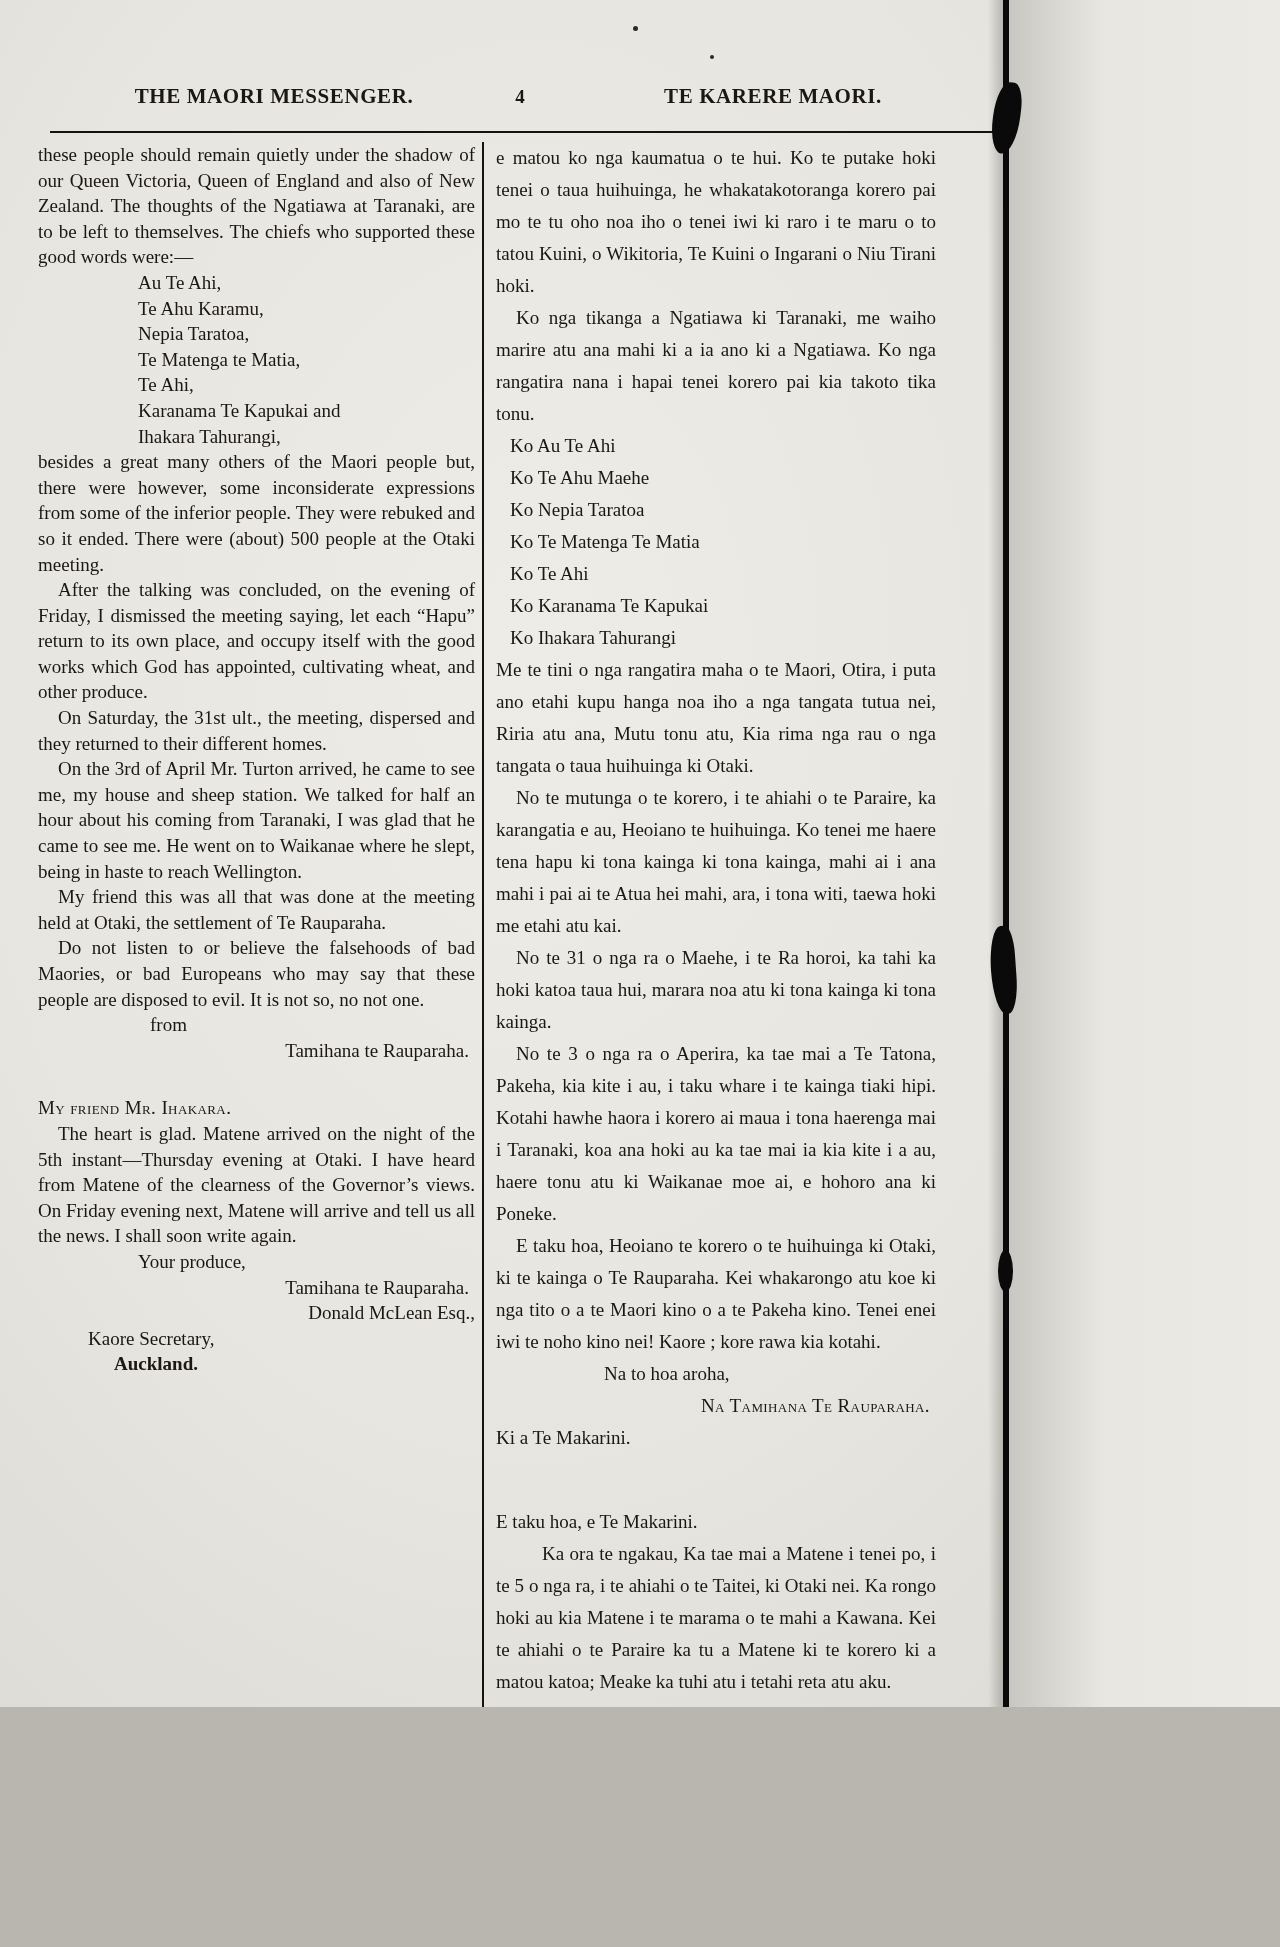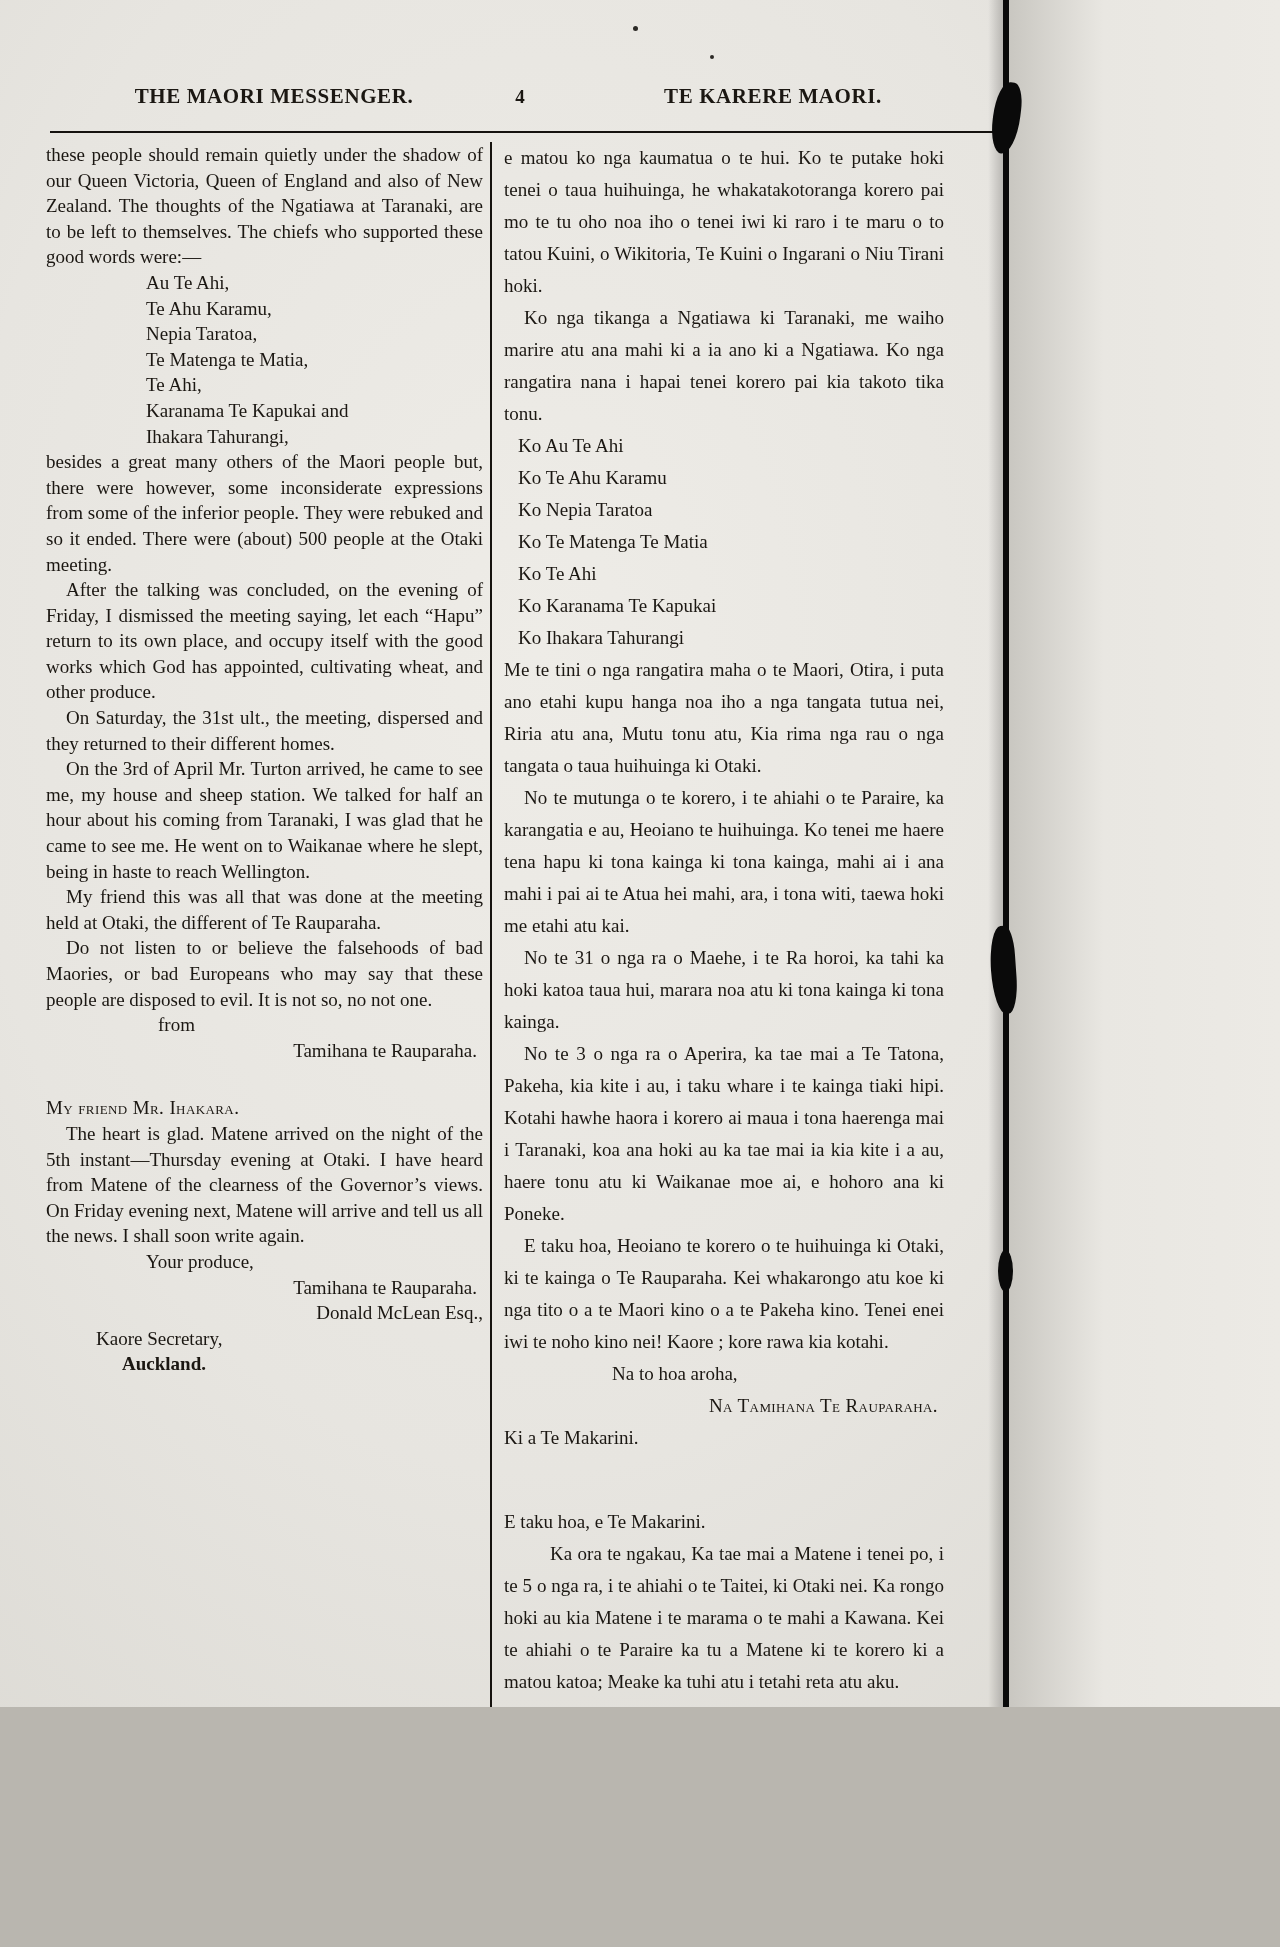--- a/index.html
+++ b/index.html
@@ -46,21 +46,21 @@
   }
   .left-title-box{ width:440px; text-align:center; }
   .pagenum-box{ width:52px; text-align:center; font-weight:bold; font-size:19px; }
   .right-title-box{ flex:1; text-align:center; }
   .header-rule{
     position:absolute; top:131px; left:50px; width:958px; height:2px;
     background:#15120f;
   }
 
   .columns{
-    position:absolute; top:142px; left:46px; width:946px;
+    position:absolute; top:142px; left:38px; width:946px;
     display:flex; align-items:stretch;
   }
   .col{
     font-size:19px;
     text-align:justify;
   }
   .col-left{ width:437px; line-height:25.6px; }
   .divider{
     width:2px; background:#16130f; margin-left:7px;
     min-height:1805px;
@@ -107,39 +107,39 @@
           <div class="name-line">Nepia Taratoa,</div>
           <div class="name-line">Te Matenga te Matia,</div>
           <div class="name-line">Te Ahi,</div>
           <div class="name-line">Karanama Te Kapukai and</div>
           <div class="name-line">Ihakara Tahurangi,</div>
         </div>
         <p class="para flush">besides a great many others of the Maori people but, there were however, some inconsiderate expressions from some of the inferior people. They were rebuked and so it ended. There were (about) 500 people at the Otaki meeting.</p>
         <p class="para indent">After the talking was concluded, on the evening of Friday, I dismissed the meeting saying, let each “Hapu” return to its own place, and occupy itself with the good works which God has appointed, cultivating wheat, and other produce.</p>
         <p class="para indent">On Saturday, the 31st ult., the meeting, dispersed and they returned to their different homes.</p>
         <p class="para indent">On the 3rd of April Mr. Turton arrived, he came to see me, my house and sheep station. We talked for half an hour about his coming from Taranaki, I was glad that he came to see me. He went on to Waikanae where he slept, being in haste to reach Wellington.</p>
-        <p class="para indent">My friend this was all that was done at the meeting held at Otaki, the different of Te Rauparaha.</p>
+        <p class="para indent">My friend this was all that was done at the meeting held at Otaki, the settlement of Te Rauparaha.</p>
         <p class="para indent">Do not listen to or believe the falsehoods of bad Maories, or bad Europeans who may say that these people are disposed to evil. It is not so, no not one.</p>
         <p class="para line from-line">from</p>
         <p class="para line sig-right">Tamihana te Rauparaha.</p>
         <p class="para heading">My friend Mr. Ihakara.</p>
         <p class="para indent">The heart is glad.  Matene arrived on the night of the 5th instant—Thursday evening at Otaki.  I have heard from Matene of the clearness of the Governor’s views.  On Friday evening next, Matene will arrive and tell us all the news.  I shall soon write again.</p>
         <p class="para line yf">Your produce,</p>
         <p class="para line sig-right">Tamihana te Rauparaha.</p>
         <p class="para line addr1">Donald McLean Esq.,</p>
         <p class="para line addr2">Kaore Secretary,</p>
         <p class="para line addr3">Auckland.</p>
       </div>
     <div class="divider"></div>
     <div class="col col-right">
         <p class="para flush">e matou ko nga kaumatua o te hui.  Ko te putake hoki tenei o taua huihuinga, he whakatakotoranga korero pai mo te tu oho noa iho o tenei iwi ki raro i te maru o to tatou Kuini, o Wikitoria, Te Kuini o Ingarani o Niu Tirani hoki.</p>
         <p class="para indent">Ko nga tikanga a Ngatiawa ki Taranaki, me waiho marire atu ana mahi ki a ia ano ki a Ngatiawa.  Ko nga rangatira nana i hapai tenei korero pai kia takoto tika tonu.</p>
         <div class="names names-tight">
           <div class="name-line">Ko Au Te Ahi</div>
-          <div class="name-line">Ko Te Ahu Karamu</div>
+          <div class="name-line">Ko Te Ahu Maehe</div>
           <div class="name-line">Ko Nepia Taratoa</div>
           <div class="name-line">Ko Te Matenga Te Matia</div>
           <div class="name-line">Ko Te Ahi</div>
           <div class="name-line">Ko Karanama Te Kapukai</div>
           <div class="name-line">Ko Ihakara Tahurangi</div>
         </div>
         <p class="para flush">Me te tini o nga rangatira maha o te Maori, Otira, i puta ano etahi kupu hanga noa iho a nga tangata tutua nei, Riria atu ana, Mutu tonu atu, Kia rima nga rau o nga tangata o taua huihuinga ki Otaki.</p>
         <p class="para indent">No te mutunga o te korero, i te ahiahi o te Paraire, ka karangatia e au, Heoiano te huihuinga. Ko tenei me haere tena hapu ki tona kainga ki tona kainga, mahi ai i ana mahi i pai ai te Atua hei mahi, ara, i tona witi, taewa hoki me etahi atu kai.</p>
         <p class="para indent">No te 31 o nga ra o Maehe, i te Ra horoi, ka tahi ka hoki katoa taua hui, marara noa atu ki tona kainga ki tona kainga.</p>
         <p class="para indent">No te 3 o nga ra o Aperira, ka tae mai a Te Tatona, Pakeha, kia kite i au, i taku whare i te kainga tiaki hipi.  Kotahi hawhe haora i korero ai maua i tona haerenga mai i Taranaki, koa ana hoki au ka tae mai ia kia kite i a au, haere tonu atu ki Waikanae moe ai, e hohoro ana ki Poneke.</p>

